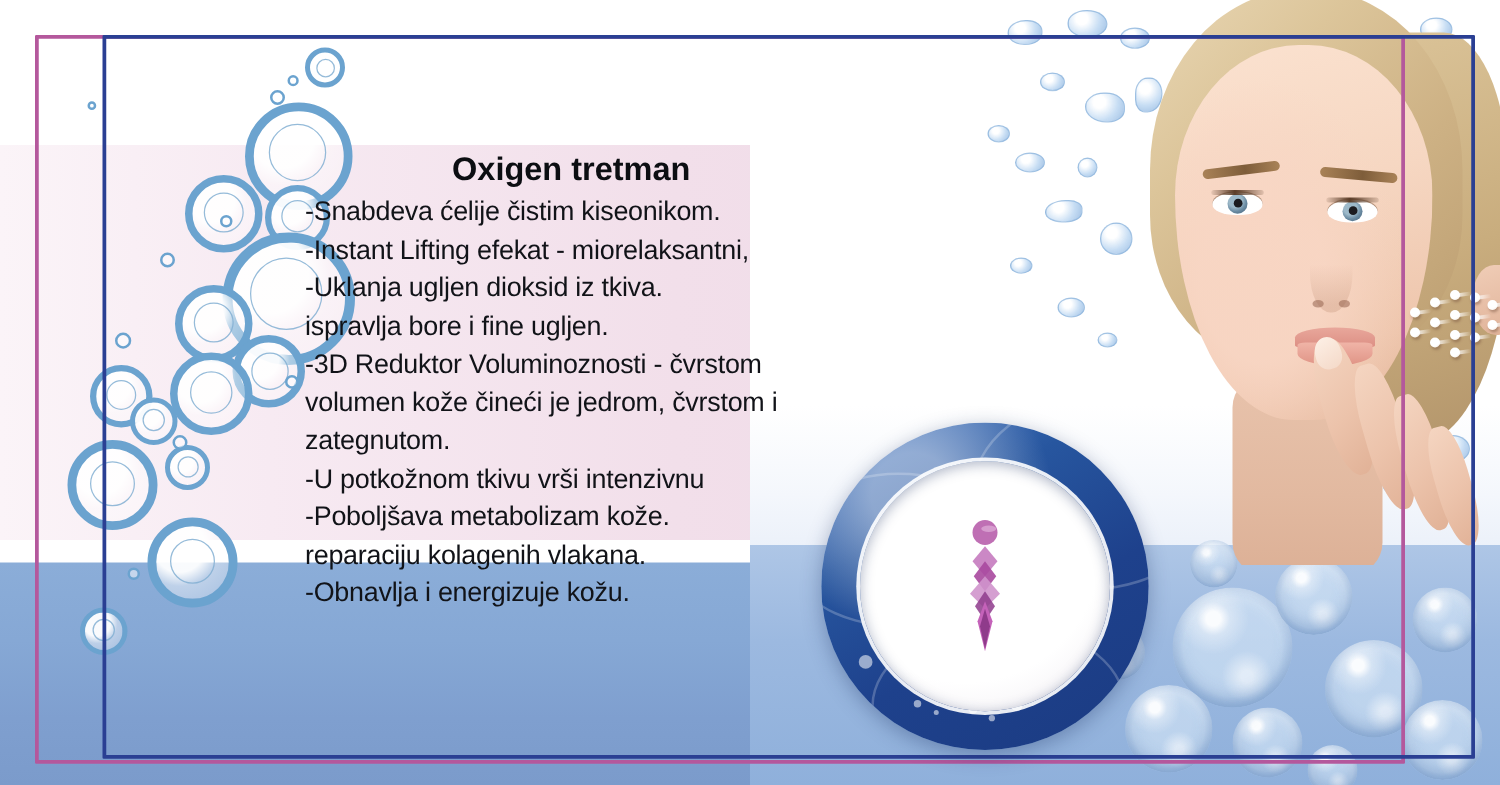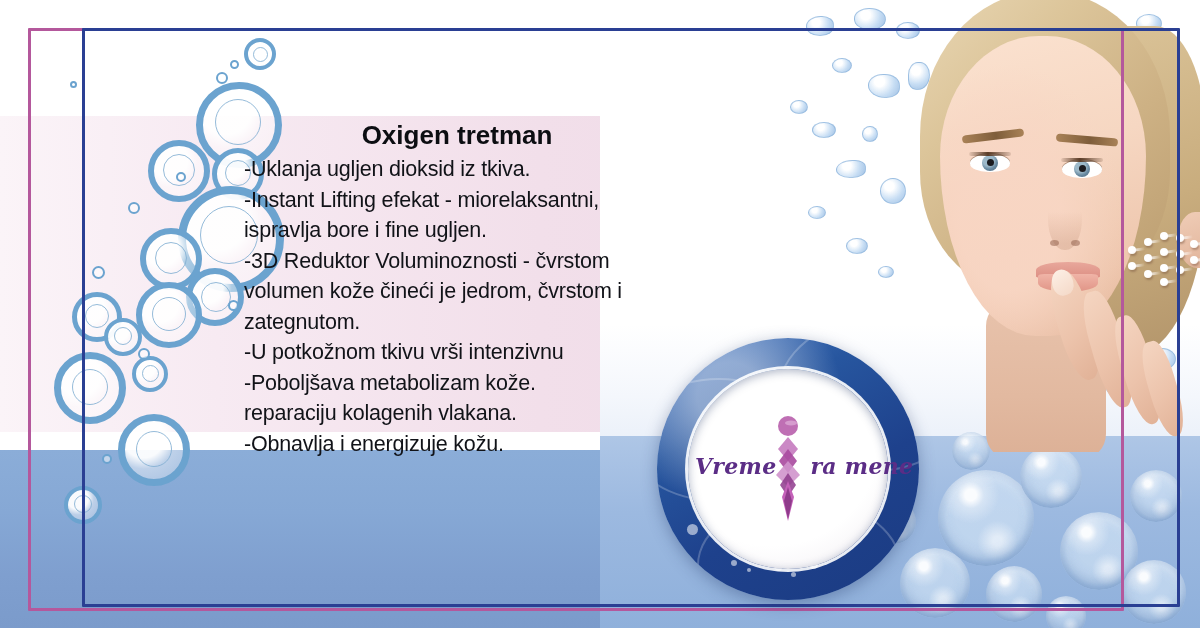--- a/index.html
+++ b/index.html
@@ -384,22 +384,23 @@
       <div class="finger" style="left:86px;top:66px;width:30px;height:112px;"></div>
       <div class="finger" style="left:106px;top:98px;width:28px;height:98px;"></div>
     </div>
   </div>
 
   <div class="frame-pink"></div>
   <div class="frame-blue"></div>
 
   <div class="copy">
     <span class="title">Oxigen tretman</span>
+    <span class="line">-Snabdeva ćelije čistim kiseonikom.</span>
+    <span class="line">-Instant Lifting efekat - miorelaksantni,</span>
     <span class="line">-Uklanja ugljen dioksid iz tkiva.</span>
-    <span class="line">-Instant Lifting efekat - miorelaksantni,</span>
     <span class="line">ispravlja bore i fine ugljen.</span>
     <span class="line">-3D Reduktor Voluminoznosti - čvrstom</span>
     <span class="line">volumen kože čineći je jedrom, čvrstom i</span>
     <span class="line">zategnutom.</span>
     <span class="line">-U potkožnom tkivu vrši intenzivnu</span>
     <span class="line">-Poboljšava metabolizam kože.</span>
     <span class="line">reparaciju kolagenih vlakana.</span>
     <span class="line">-Obnavlja i energizuje kožu.</span>
   </div>
 
@@ -422,21 +423,18 @@
           <circle cx="18" cy="11" r="10" fill="#bf6fb4"></circle>
           <ellipse cx="21" cy="8" rx="6" ry="2.6" fill="#d9a5d2" opacity="0.85"></ellipse>
           <polygon points="18,22 28,34 18,46 8,34" fill="#c77ec0" opacity="0.92"></polygon>
           <polygon points="18,34 27,46 18,58 9,46" fill="#a8499f" opacity="0.9"></polygon>
           <polygon points="18,46 30,60 18,72 6,60" fill="#d093cc" opacity="0.9"></polygon>
           <polygon points="18,58 26,70 18,82 10,70" fill="#8e3b8c" opacity="0.85"></polygon>
           <polygon points="18,66 24,82 18,106 12,82" fill="#c462b9"></polygon>
           <polygon points="18,72 22,86 18,104 14,86" fill="#7e2f7c" opacity="0.75"></polygon>
         </svg>
 
-        <div class="logo-text">
-          <span>Vreme</span><span style="display:inline-block;width:34px;"></span><span>ra mene</span>
-        </div>
 
       </div>
     </div>
   </div>
 
 </div>
 
 </body></html>

